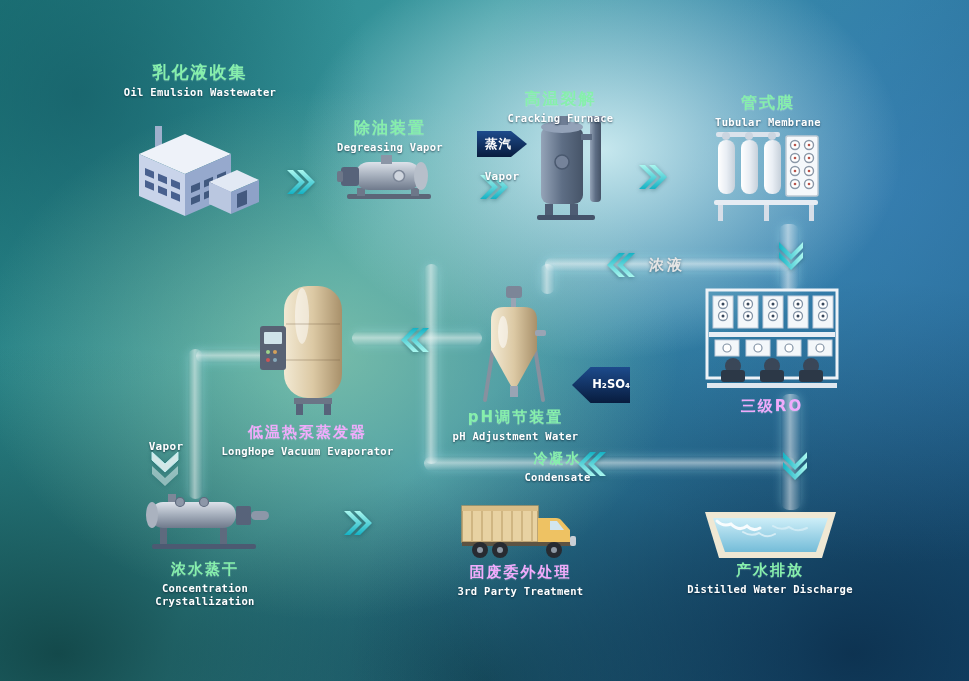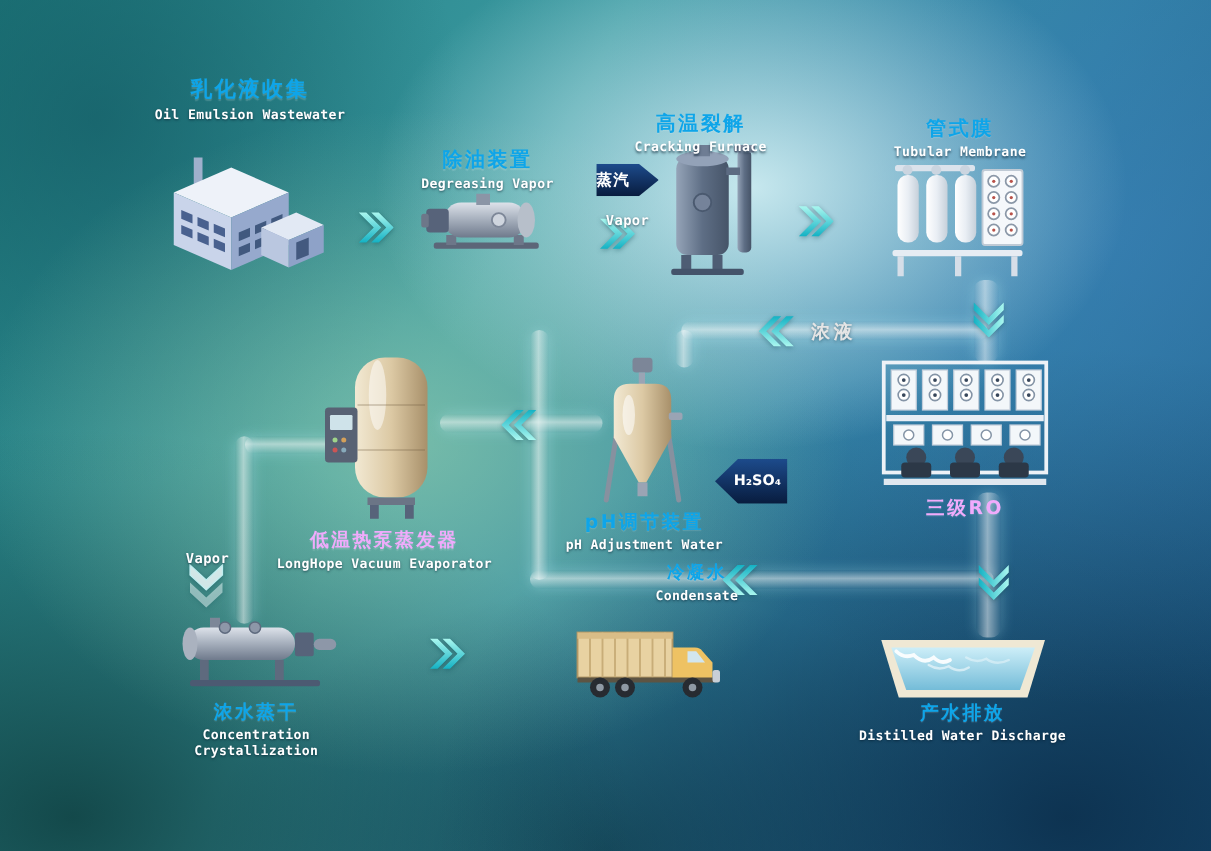--- a/index.html
+++ b/index.html
@@ -16,28 +16,28 @@
       radial-gradient(420px 280px at 50% 100%, rgba(10,50,56,.6), rgba(10,50,56,0) 75%),
       linear-gradient(118deg,#1f7a7c,#3b9aa2 38%,#2f7fa2 68%,#1d5c86)}
   .pipe{position:absolute;border-radius:8px;z-index:1;opacity:.9}
   .pipe.h{background:linear-gradient(180deg,rgba(200,240,250,.08),rgba(255,255,255,.55) 45%,rgba(170,220,240,.12));box-shadow:0 0 10px rgba(180,235,245,.35)}
   .pipe.v{background:linear-gradient(90deg,rgba(200,240,250,.08),rgba(255,255,255,.55) 45%,rgba(170,220,240,.12));box-shadow:0 0 10px rgba(180,235,245,.35)}
   .node{position:absolute;z-index:2}
   .chev{position:absolute;z-index:3;width:30px;height:30px;filter:drop-shadow(0 1px 2px rgba(0,60,70,.4))}
   .chev.down svg{transform:rotate(90deg)}
   .chev.left svg{transform:rotate(180deg)}
   .label{position:absolute;z-index:4;text-align:center}
-  .zh{display:block;font:700 16px/1.25 "DejaVu Sans",sans-serif;color:#0ea5e9;letter-spacing:2px;text-shadow:0 1px 1px rgba(255,255,255,.18)}
+  .zh{display:block;font:700 16px/1.25 "DejaVu Sans",sans-serif;color:#86efac;letter-spacing:2px;text-shadow:0 1px 1px rgba(255,255,255,.18)}
   .zh.lg{font-size:17px}
   .zh.sm{font-size:15px}
   .zh.teal{color:#f0abfc}
   .zh.cyan{color:#e5e5e5;letter-spacing:3px;text-shadow:0 1px 3px rgba(0,40,60,.55)}
   .en{display:block;margin-top:3px;font:700 10.5px/1.3 "DejaVu Sans Mono",monospace;color:#fff;letter-spacing:.3px;text-shadow:0 1px 2px rgba(4,28,44,.65)}
   .en.solo{margin-top:10px;font-size:11px}
-  .stream{position:absolute;z-index:4;display:flex;align-items:center;justify-content:flex-start;
+  .stream{position:absolute;z-index:4;display:flex;align-items:center;justify-content:flex-end;
     background:linear-gradient(180deg,#1d4b8c,#081c3e);filter:drop-shadow(0 1px 2px rgba(0,20,40,.45))}
   .stream.right{clip-path:polygon(0 0,68% 0,100% 50%,68% 100%,0 100%);padding-right:15px}
   .stream.left{clip-path:polygon(32% 0,100% 0,100% 100%,32% 100%,0 50%);padding-left:15px}
   .stream .txt{font:700 12.5px/1 "DejaVu Sans",sans-serif;color:#fff;letter-spacing:1px}
   .stream .formula{font:700 11.5px/1 "DejaVu Sans",sans-serif;color:#fff}
 </style>
 </head>
 <body>
 
 <div id="stage">
@@ -430,19 +430,23 @@
   <div class="label" style="left:505px;top:450px;width:105px">
     <span class="zh sm" style="font-size:14px">冷凝水</span>
     <span class="en">Condensate</span>
   </div>
 
   <div class="label" style="left:130px;top:560px;width:150px">
     <span class="zh sm">浓水蒸干</span>
     <span class="en" style="width:120px;margin-left:auto;margin-right:auto">Concentration Crystallization</span>
   </div>
 
+  <div class="label" style="left:443px;top:563px;width:155px">
+    <span class="zh sm teal">固废委外处理</span>
+    <span class="en">3rd Party Treatment</span>
+  </div>
 
   <div class="label" style="left:660px;top:561px;width:220px">
     <span class="zh sm">产水排放</span>
     <span class="en">Distilled Water Discharge</span>
   </div>
 
 </div>
 
 </body></html>

